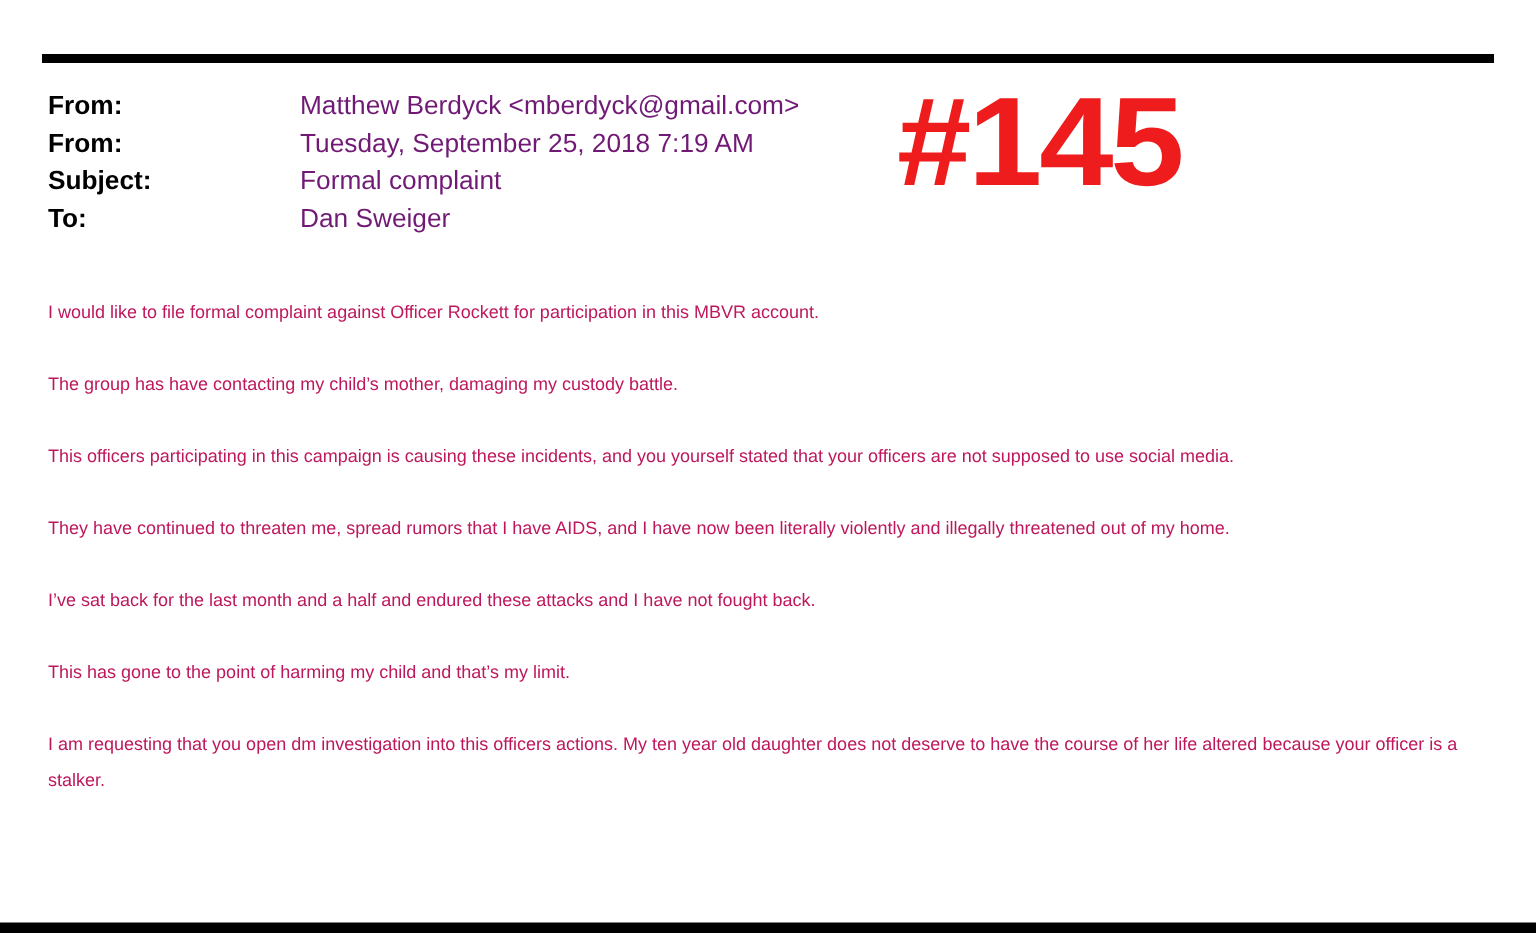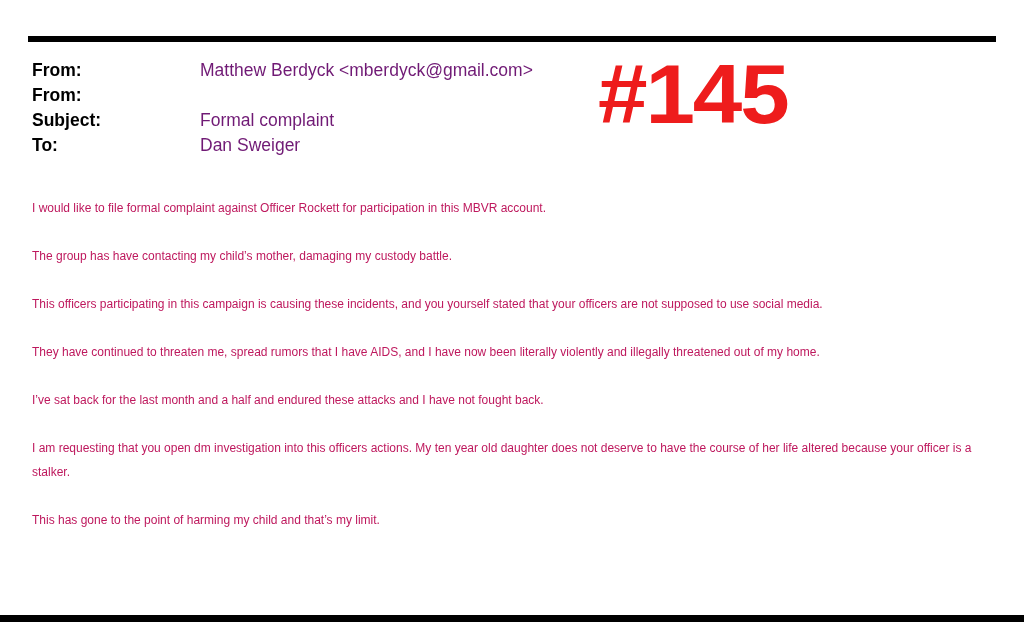--- a/index.html
+++ b/index.html
@@ -97,38 +97,39 @@
 
   <div class="top-rule"></div>
 
   <div class="header-block">
     <div class="hdr-row">
       <div class="hdr-label">From:</div>
       <div class="hdr-value">Matthew Berdyck &lt;mberdyck@gmail.com&gt;</div>
     </div>
     <div class="hdr-row">
       <div class="hdr-label">From:</div>
+      <div class="hdr-value">Tuesday, September 25, 2018 7:19 AM</div>
     </div>
     <div class="hdr-row">
       <div class="hdr-label">Subject:</div>
       <div class="hdr-value">Formal complaint</div>
     </div>
     <div class="hdr-row">
       <div class="hdr-label">To:</div>
       <div class="hdr-value">Dan Sweiger</div>
     </div>
   </div>
 
   <div class="stamp">#145</div>
 
   <div class="body-block">
     <p class="para">I would like to file formal complaint against Officer Rockett for participation in this MBVR account.</p>
     <p class="para">The group has have contacting my child’s mother, damaging my custody battle.</p>
     <p class="para">This officers participating in this campaign is causing these incidents, and you yourself stated that your officers are not supposed to use social media.</p>
     <p class="para">They have continued to threaten me, spread rumors that I have AIDS, and I have now been literally violently and illegally threatened out of my home.</p>
     <p class="para">I’ve sat back for the last month and a half and endured these attacks and I have not fought back.</p>
+    <p class="para">This has gone to the point of harming my child and that’s my limit.</p>
     <p class="para">I am requesting that you open dm investigation into this officers actions. My ten year old daughter does not deserve to have the course of her life altered because your officer is a stalker.</p>
-    <p class="para">This has gone to the point of harming my child and that’s my limit.</p>
   </div>
 
   <div class="bottom-rule"></div>
 
 </div>
 
 </body></html>

